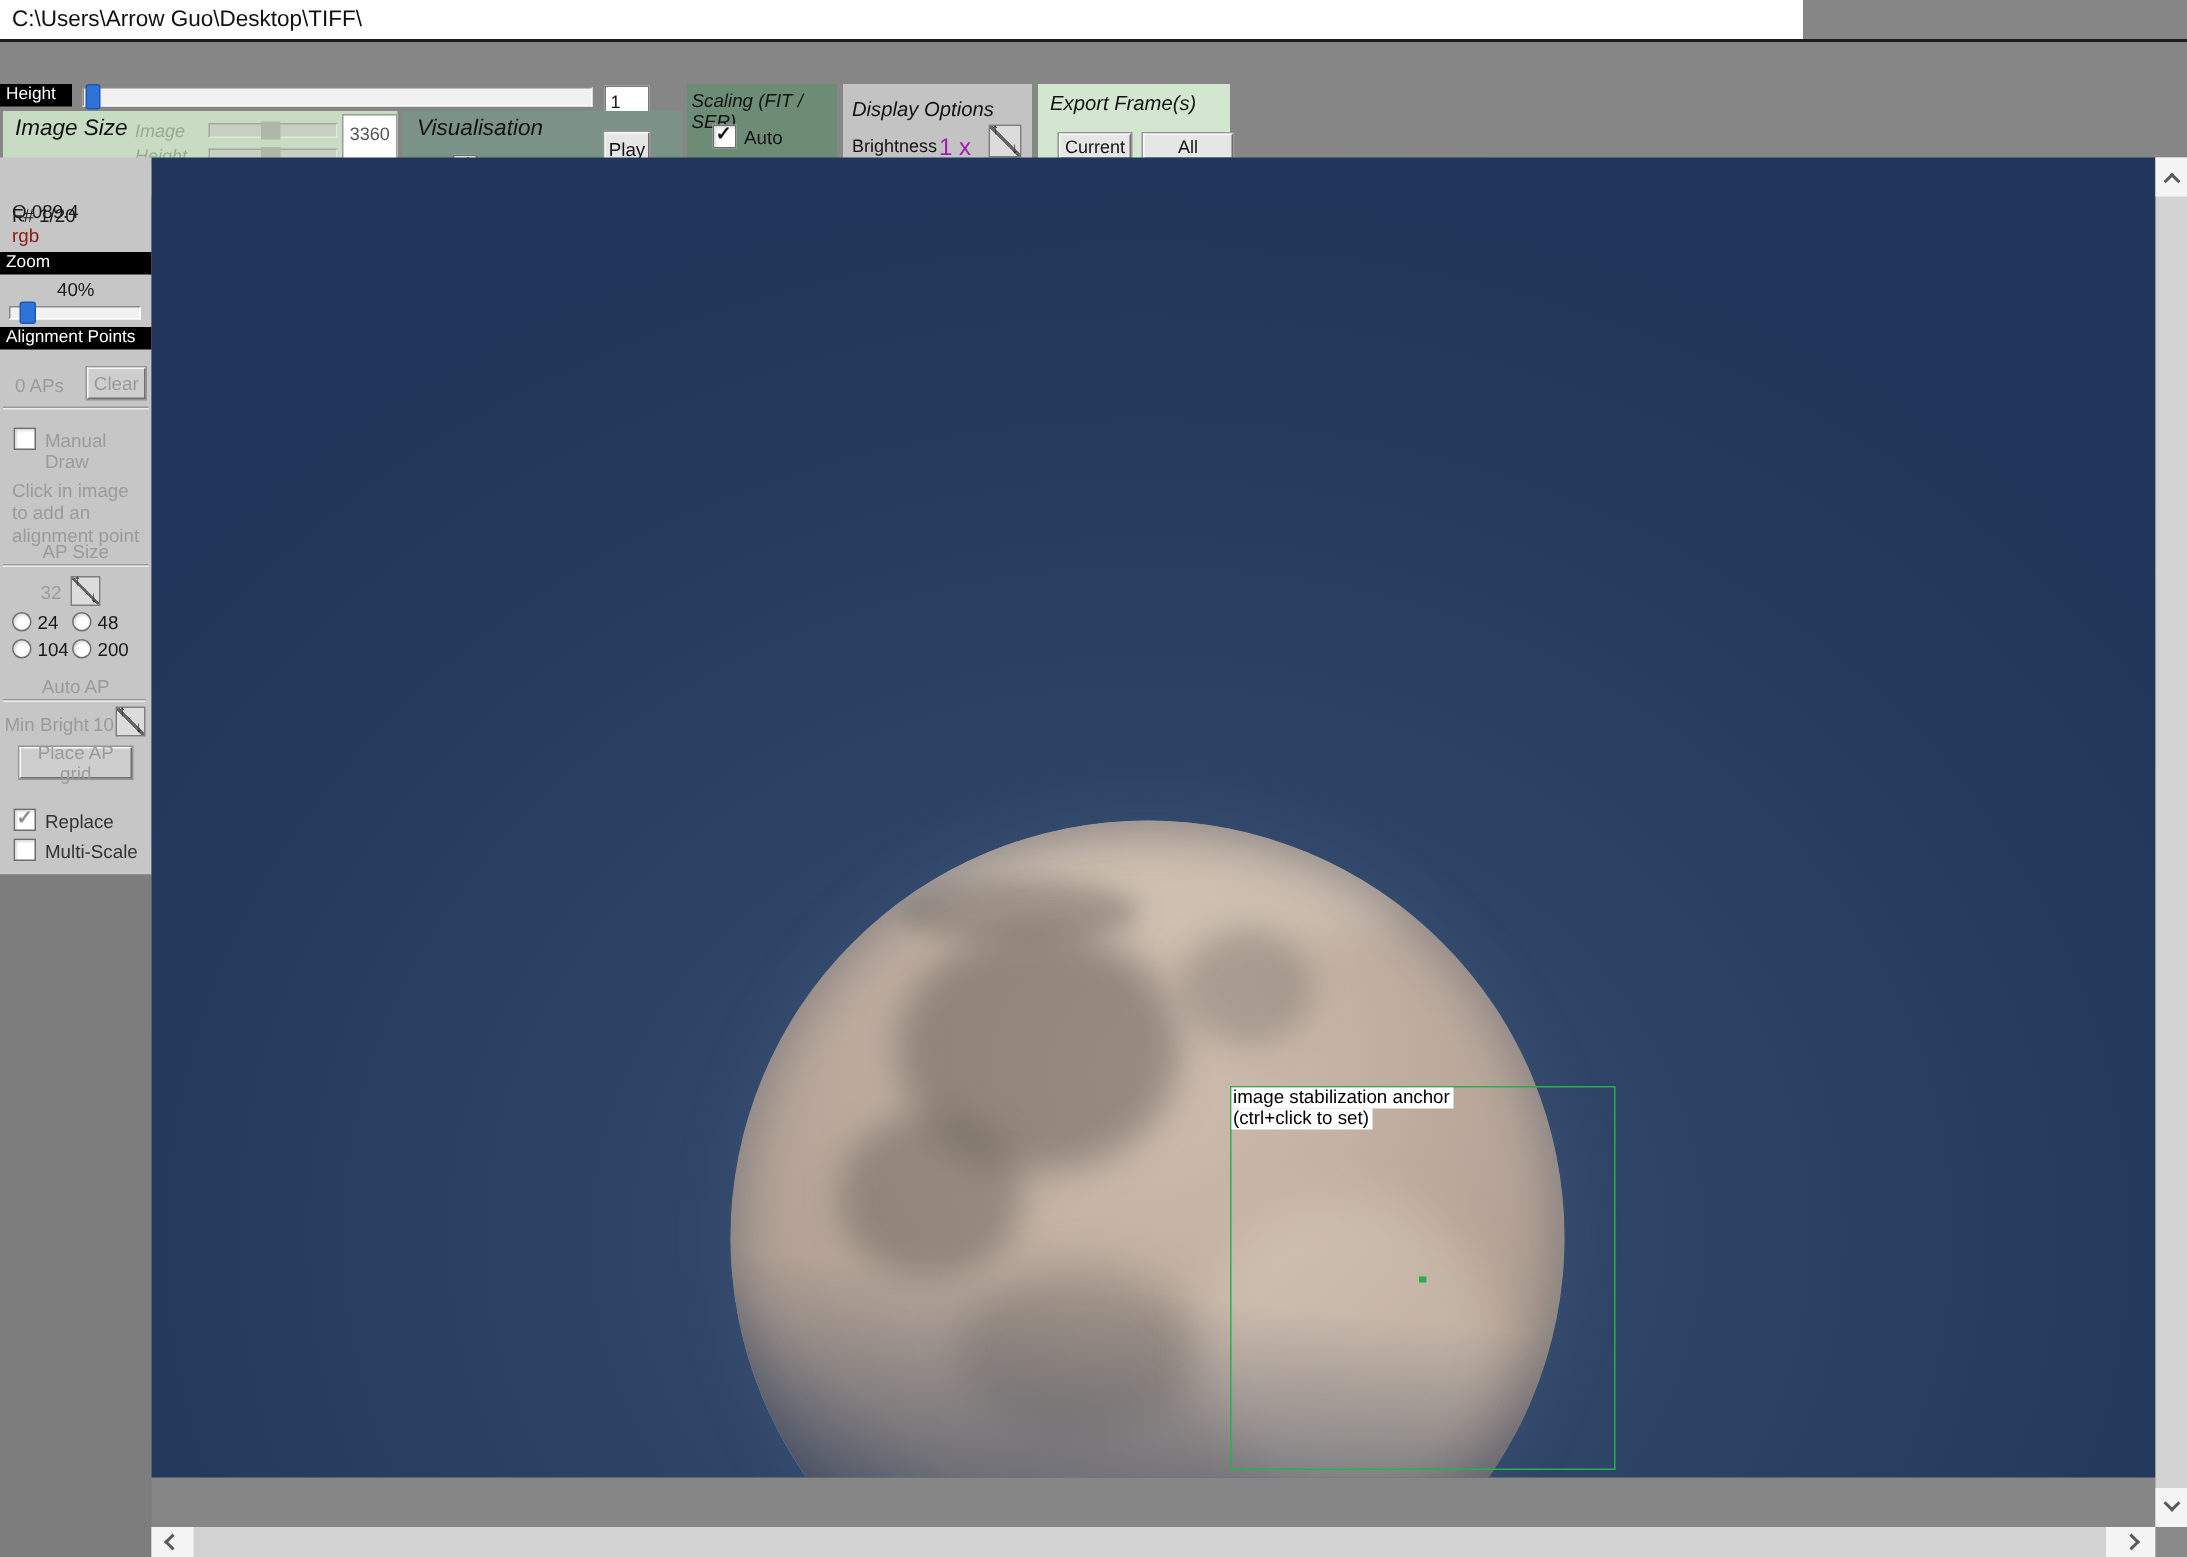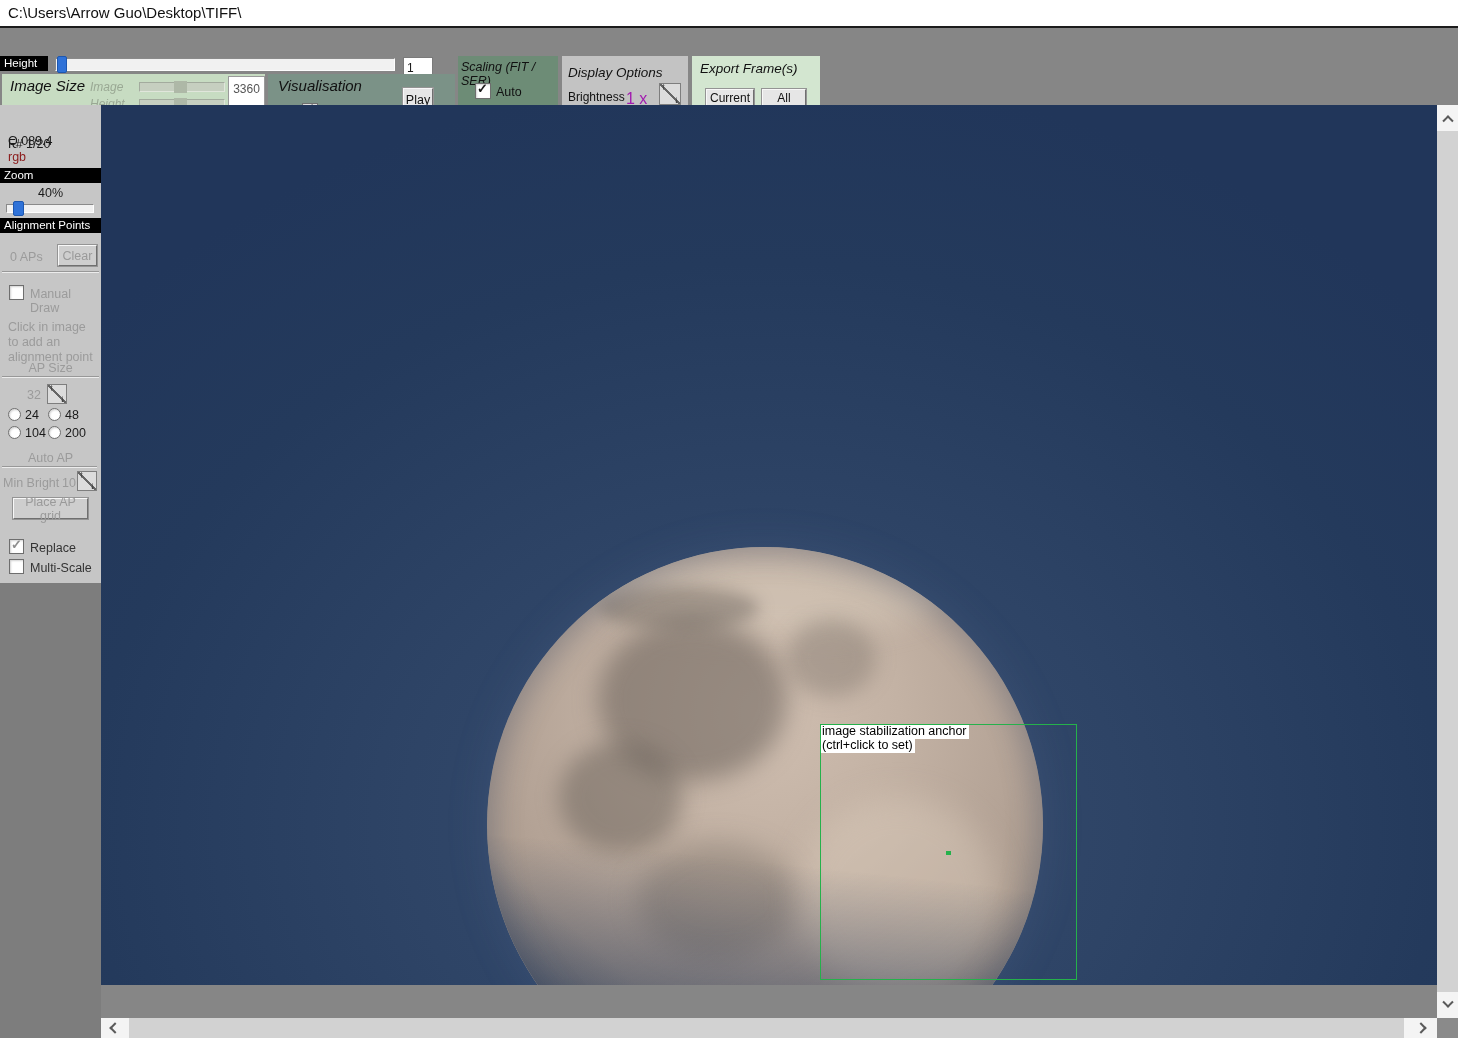--- a/index.html
+++ b/index.html
@@ -1,21 +1,21 @@
 <!DOCTYPE html>
 <html><head>
 <meta charset="utf-8">
 <style>
   * { margin:0; padding:0; box-sizing:border-box; }
   html,body { width:1458px; height:1038px; }
   body { font-family:"Liberation Sans", sans-serif; color:#1a1a1a; }
   .window { position:relative; width:1458px; height:1038px; background:#868686; overflow:hidden; }
 
   
-  .titlebar { position:absolute; left:0; top:0; width:1458px; height:26px; background:#ffffff; }
+  .titlebar { position:absolute; left:0; top:0; width:1202px; height:26px; background:#ffffff; }
   .titlebar span { position:absolute; left:8px; top:4px; font-size:15px; color:#111; white-space:pre; }
 
   
   .toolbar { position:absolute; left:0; top:26px; width:1458px; height:77px; background:#868686; border-top:2px solid #1c1c1c; }
   .black-bar { background:#000; color:#fff; font-size:11.5px; line-height:15px; padding-left:4px; }
   .frames-label { position:absolute; left:0; top:28px; width:48px; height:15px; }
   .track { position:absolute; background:#f1f1f1; border:1px solid; border-color:#8a8a8a #fdfdfd #fdfdfd #8a8a8a; }
   .frames-track { left:55px; top:30px; width:340px; height:13px; }
   .thumb-blue { position:absolute; background:#2f72d8; border:1px solid #1d57b0; border-radius:2px; }
   .frames-thumb { left:57px; top:28px; width:10px; height:17px; }
@@ -67,21 +67,21 @@
   .sc-spin { left:76px; top:50px; width:22px; height:22px; }
 
   .do-title { left:6px; top:9px; font-size:13.5px; }
   .do-bright { position:absolute; left:6px; top:34px; font-size:12px; color:#111; }
   .do-bval { position:absolute; left:64px; top:34px; font-size:16px; color:#a21caf; }
   .do-spin { left:97px; top:27px; width:22px; height:22px; }
   .do-note { position:absolute; left:4px; top:56px; font-size:12px; font-style:italic; color:#111; }
 
   .ex-title { left:8px; top:5px; font-size:13.5px; }
   .ex-current { position:absolute; left:14px; top:33px; width:48px; height:17px; font-size:12px; }
-  .ex-all { position:absolute; left:70px; top:33px; width:44px; height:17px; font-size:12px; }
+  .ex-all { position:absolute; left:70px; top:33px; width:60px; height:17px; font-size:12px; }
   .ex-note { position:absolute; left:14px; top:57px; font-size:12px; font-style:italic; color:#111; }
 
   
   .sidebar { position:absolute; left:0; top:105px; width:101px; height:478px; background:#c6c6c6; font-size:12.5px; }
   .sidebar .abs { position:absolute; }
   .sb-f { left:8px; top:4px;margin-top:28px; }
   .sb-q { left:8px; top:29px; }
   .sb-rgb { left:8px; top:45px; color:#8b1a1a; }
   .sb-zoom-header { left:0; top:63px; width:101px; height:15px; }
   .sb-zoom-value { left:0; top:81px; width:101px; text-align:center; }

